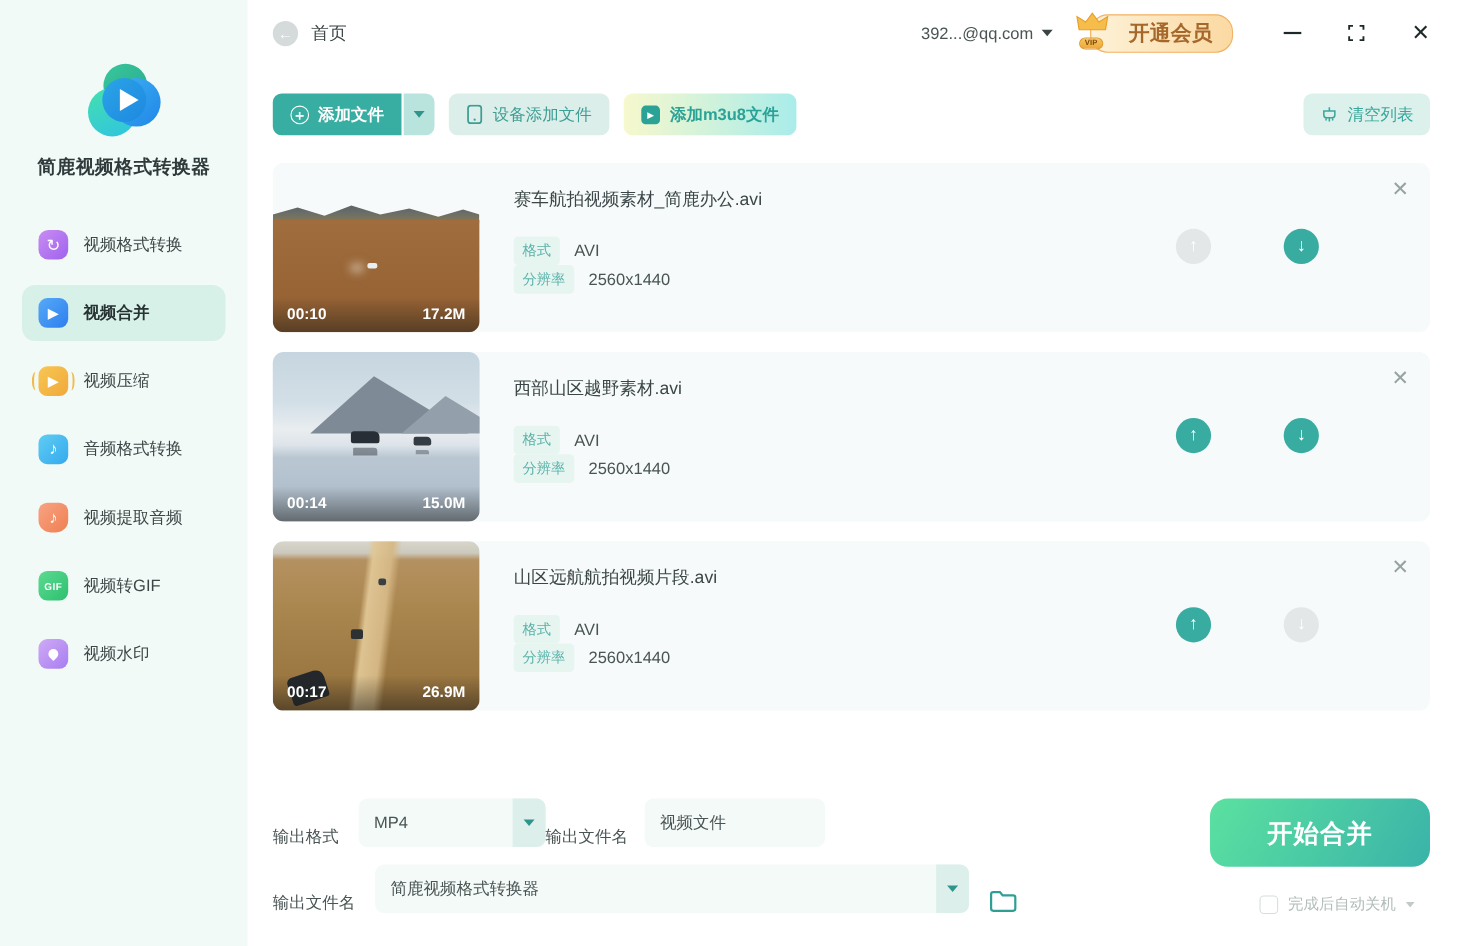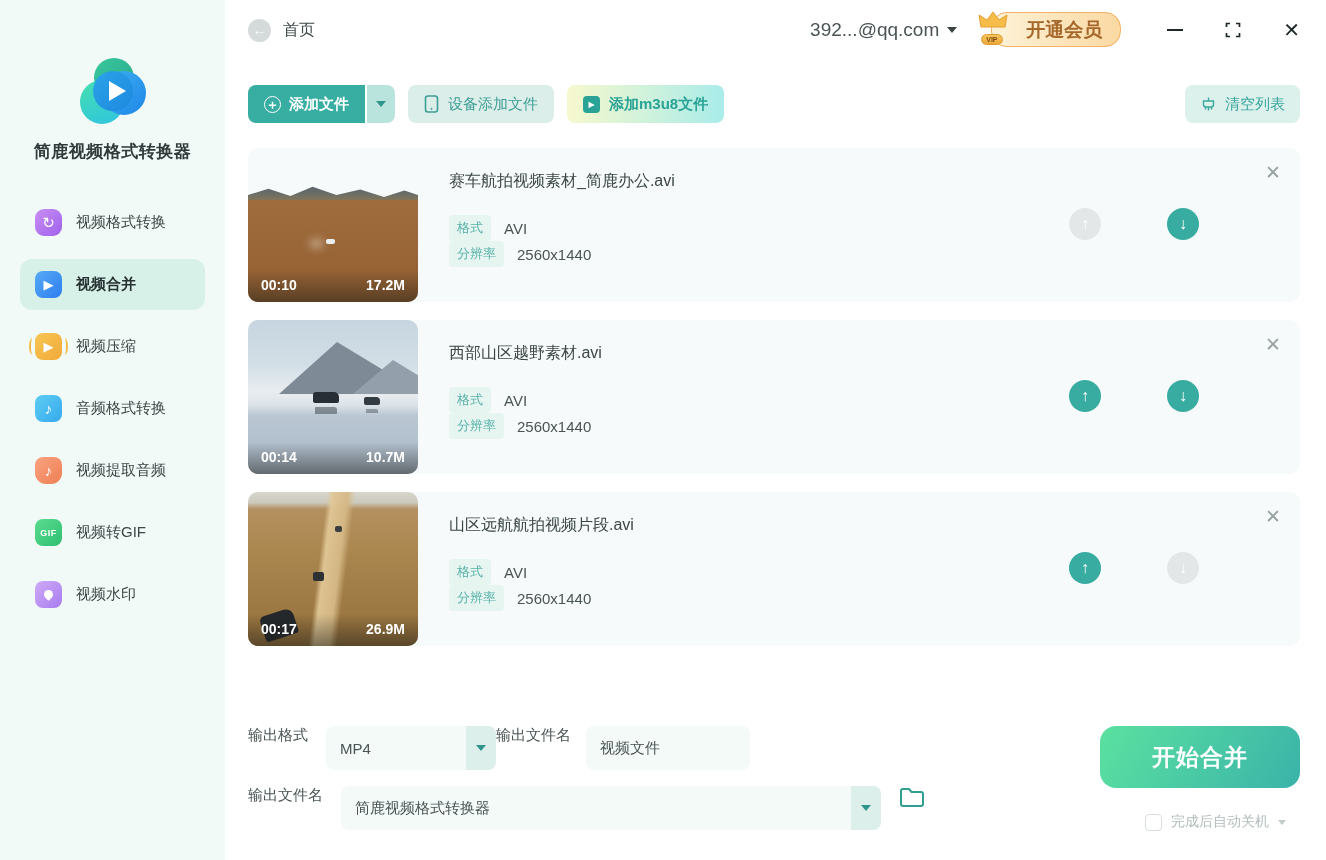--- a/index.html
+++ b/index.html
@@ -32,21 +32,21 @@
   .ic-wm       { background:linear-gradient(135deg,#cfaaf6,#a87df0); }
   .drop-shape { width:9px; height:9px; background:#fff; border-radius:50% 50% 50% 0; transform:rotate(-45deg); }
 
   
   .main { flex:1; display:flex; flex-direction:column; padding:0 26px 0 23px; }
 
   .topbar { height:60px; display:flex; align-items:center; }
   .back-btn { width:23px; height:23px; border-radius:50%; background:#d5dada; color:#fff; display:flex; align-items:center; justify-content:center; font-size:14px; cursor:pointer; }
   .page-title { margin-left:12px; font-size:16px; color:#3c4646; }
   .topbar-right { margin-left:auto; display:flex; align-items:center; }
-  .account { display:flex; align-items:center; gap:8px; font-size:19px; color:#4a5454; cursor:pointer; }
+  .account { display:flex; align-items:center; gap:8px; font-size:15px; color:#4a5454; cursor:pointer; }
   .caret-dn { width:0; height:0; border-left:5px solid transparent; border-right:5px solid transparent; border-top:6px solid #3a4444; }
   .vip-wrap { position:relative; margin-left:34px; cursor:pointer; }
   .vip-pill { background:linear-gradient(90deg,#fdf2d8,#fbd9a2); border:1.5px solid #f2b267; border-radius:16px; padding:6px 18px 6px 34px; font-size:19px; font-weight:bold; color:#a5672a; }
   .vip-crown { position:absolute; left:-14px; top:-8px; }
   .vip-badge { position:absolute; left:-10px; top:17px; background:linear-gradient(180deg,#f6c65b,#eea83c); border:1px solid #e09a2e; color:#7d4a10; font-size:7px; font-weight:bold; padding:1px 4px; border-radius:6px; }
   .win-controls { display:flex; align-items:center; gap:42px; margin-left:46px; }
   .win-btn { cursor:pointer; display:flex; align-items:center; justify-content:center; color:#1e2828; }
   .min-glyph { width:16px; height:2px; background:#1e2828; }
   .close-glyph { font-size:20px; line-height:1; color:#1e2828; }
 
@@ -59,21 +59,21 @@
   .btn-add-caret { width:28px; background:#b9e4de; border-radius:0 8px 8px 0; margin-left:2px; display:flex; align-items:center; justify-content:center; }
   .btn-add-caret .caret { width:0; height:0; border-left:5px solid transparent; border-right:5px solid transparent; border-top:6px solid #2f958b; }
   .btn-device { margin-left:13px; background:#dceeea; color:#3d9e94; padding:0 16px; gap:9px; }
   .btn-m3u8 { margin-left:13px; background:linear-gradient(90deg,#f7f8cd,#a9ecea); color:#2aa396; font-weight:bold; padding:0 16px; gap:9px; }
   .m3u8-ic { width:17px; height:17px; border-radius:4px; background:#2aa396; color:#fff; font-size:8px; display:flex; align-items:center; justify-content:center; }
   .btn-clear { margin-left:auto; background:#dcf0ec; color:#39a79c; padding:0 15px; gap:8px; }
 
   
   .file-list { margin-top:25px; display:flex; flex-direction:column; gap:18px; }
   .file-row { height:154px; background:#f6fafa; border-radius:10px; display:flex; position:relative; }
-  .thumb { width:170px; height:154px; border-radius:10px; overflow:hidden; position:relative; flex-shrink:0; }
+  .thumb { width:188px; height:154px; border-radius:10px; overflow:hidden; position:relative; flex-shrink:0; }
   .thumb-1 { background:
       radial-gradient(circle 4px at 48% 61%, #eef2f4 0 2.5px, transparent 4px),
       radial-gradient(ellipse 36px 7px at 41% 63%, rgba(235,225,210,.85), rgba(235,225,210,0) 70%),
       linear-gradient(180deg,#14678a 0%,#2b86a2 23%,#4f6170 27%,#6f6d63 31%,#93795０ 35%,#a26e3e 40%,#9c6838 68%,#8f5e31 100%); }
   .thumb-1b { position:absolute; left:0; top:24%; width:100%; height:12%;
       background:linear-gradient(180deg,#55626e 0%,#6e6f66 55%,#8d7850 100%); clip-path:polygon(0 55%,12% 20%,25% 60%,38% 10%,52% 55%,66% 25%,80% 65%,92% 30%,100% 55%,100% 100%,0 100%); }
   .thumb-1g { position:absolute; left:0; top:34%; width:100%; height:66%; background:linear-gradient(180deg,#a06d3e,#935f31); }
   .thumb-1 .car { position:absolute; left:46%; top:59%; width:9px; height:5px; background:#e9eef0; border-radius:2px; box-shadow:-14px 2px 8px 2px rgba(230,220,205,.55); }
   .thumb-2 { background:linear-gradient(180deg,#c6d5df 0%,#d3dfe7 30%,#e9edf0 46%,#dde4e9 55%,#bac7d3 62%,#a9b8c7 100%); }
   .thumb-2 .mtn { position:absolute; left:18%; top:14%; width:0; height:0; border-left:58px solid transparent; border-right:86px solid transparent; border-bottom:52px solid #7e8a96; }
@@ -96,21 +96,21 @@
   .circle-btn { position:absolute; width:32px; height:32px; border-radius:50%; display:flex; align-items:center; justify-content:center; color:#fff; font-size:16px; font-weight:bold; cursor:pointer; top:60px; }
   .circle-btn.up { left:821px; }
   .circle-btn.down { left:919px; }
   .circle-btn.on { background:#39aca1; }
   .circle-btn.off { background:#e3e7e7; cursor:default; }
   .row-close { position:absolute; right:19px; top:15px; font-size:19px; color:#98a2a2; cursor:pointer; line-height:1; }
 
   
   .bottom { margin-top:80px; display:flex; }
   .form-col { display:flex; flex-direction:column; gap:16px; }
-  .form-row { display:flex; align-items:flex-start; }
+  .form-row { display:flex; align-items:flex-end; }
   .f-label { font-size:15px; color:#4a5454; }
   .sel { height:44px; background:#f3faf8; border-radius:8px; display:flex; align-items:center; cursor:pointer; }
   .sel-val { flex:1; padding:0 14px; font-size:15px; color:#4a5454; }
   .sel-caret-seg { width:30px; height:44px; background:#ddefeb; border-radius:0 8px 8px 0; display:flex; align-items:center; justify-content:center; }
   .sel-caret-seg .caret { width:0; height:0; border-left:5px solid transparent; border-right:5px solid transparent; border-top:6px solid #2f958b; }
   .sel-format { width:170px; margin-left:18px; }
   .fname-input { width:164px; height:44px; margin-left:15px; background:#f3faf8; border:none; border-radius:8px; padding:0 14px; font-size:15px; color:#4a5454; font-family:inherit; outline:none; }
   .lbl-fname { }
   .sel-path { width:540px; margin-left:18px; }
   .folder-btn { margin-left:18px; cursor:pointer; display:flex; }
@@ -260,21 +260,21 @@
     </div>
 
     <div class="file-row">
       <div class="thumb thumb-2">
         <div class="mtn"></div>
         <div class="mtn2"></div>
         <div class="suv1"></div>
         <div class="suv2"></div>
         <div class="thumb-meta">
           <span>00:14</span>
-          <span>10.7M</span>
+          <span>15.0M</span>
         </div>
       </div>
       <div class="file-info">
         <div class="file-name">西部山区越野素材.avi</div>
         <div class="spec-line first">
           <span class="chip">格式</span>
           <span class="spec-val">AVI</span>
         </div>
         <div class="spec-line">
           <span class="chip">分辨率</span>

